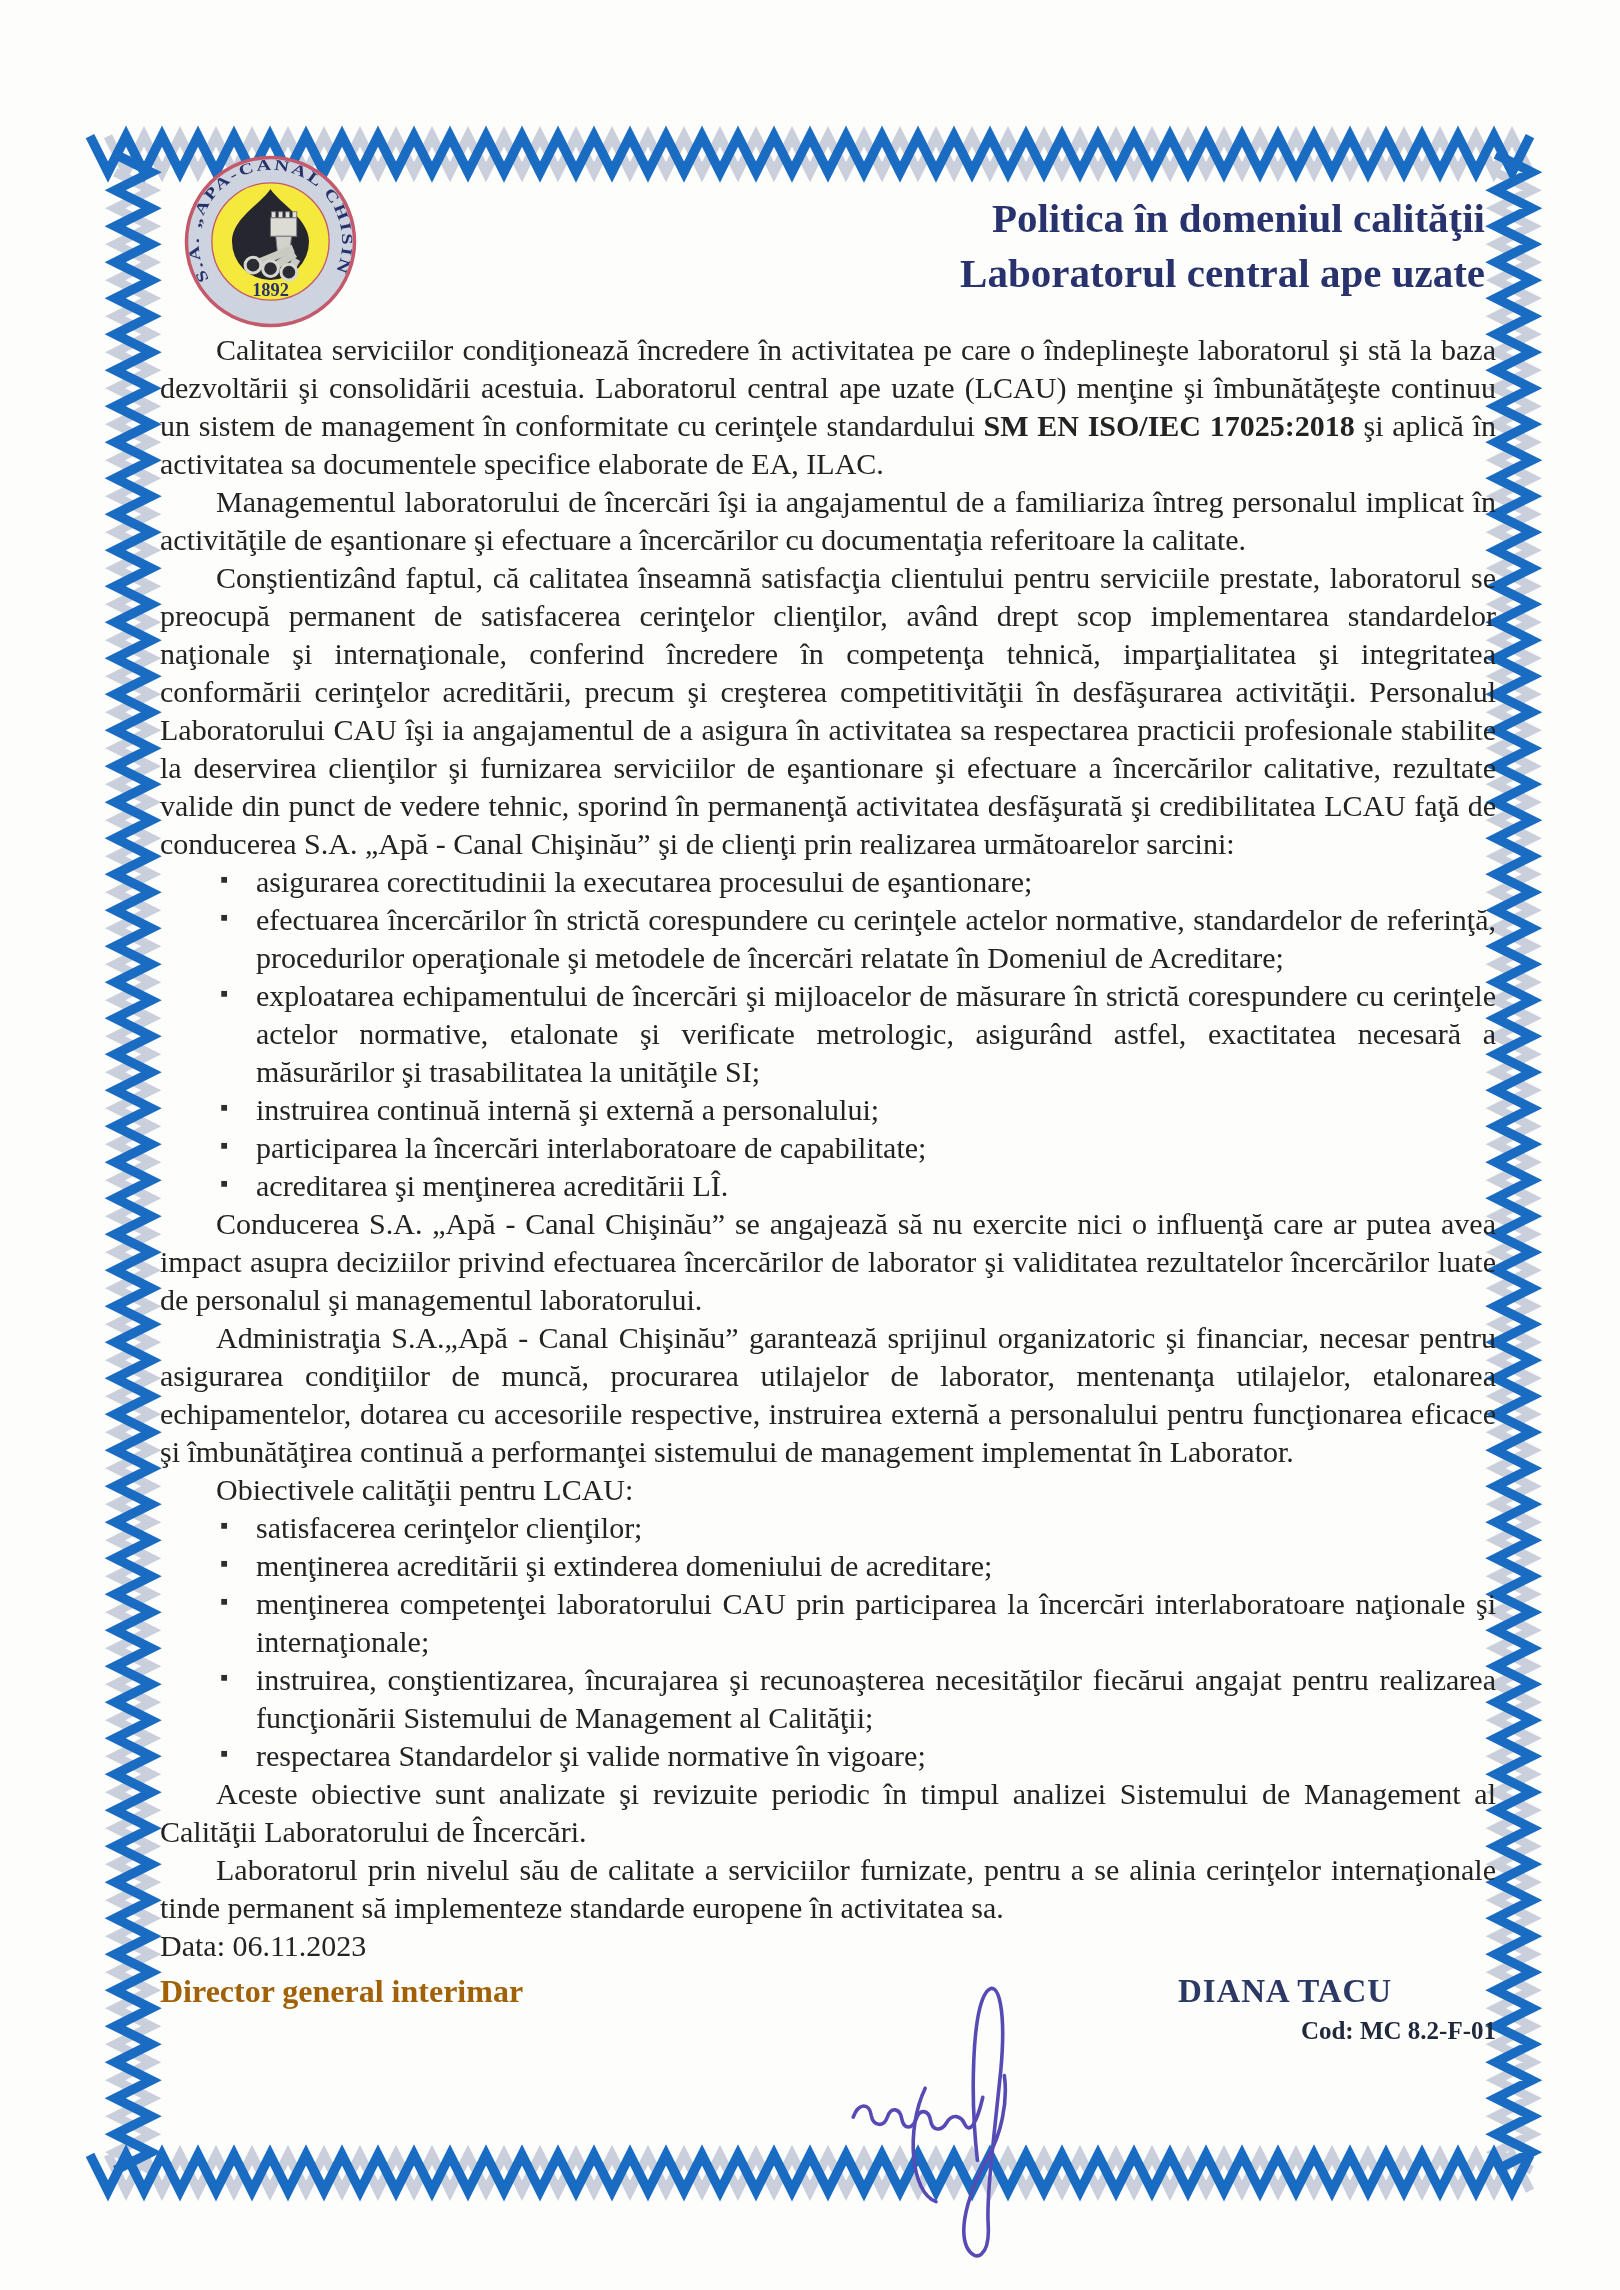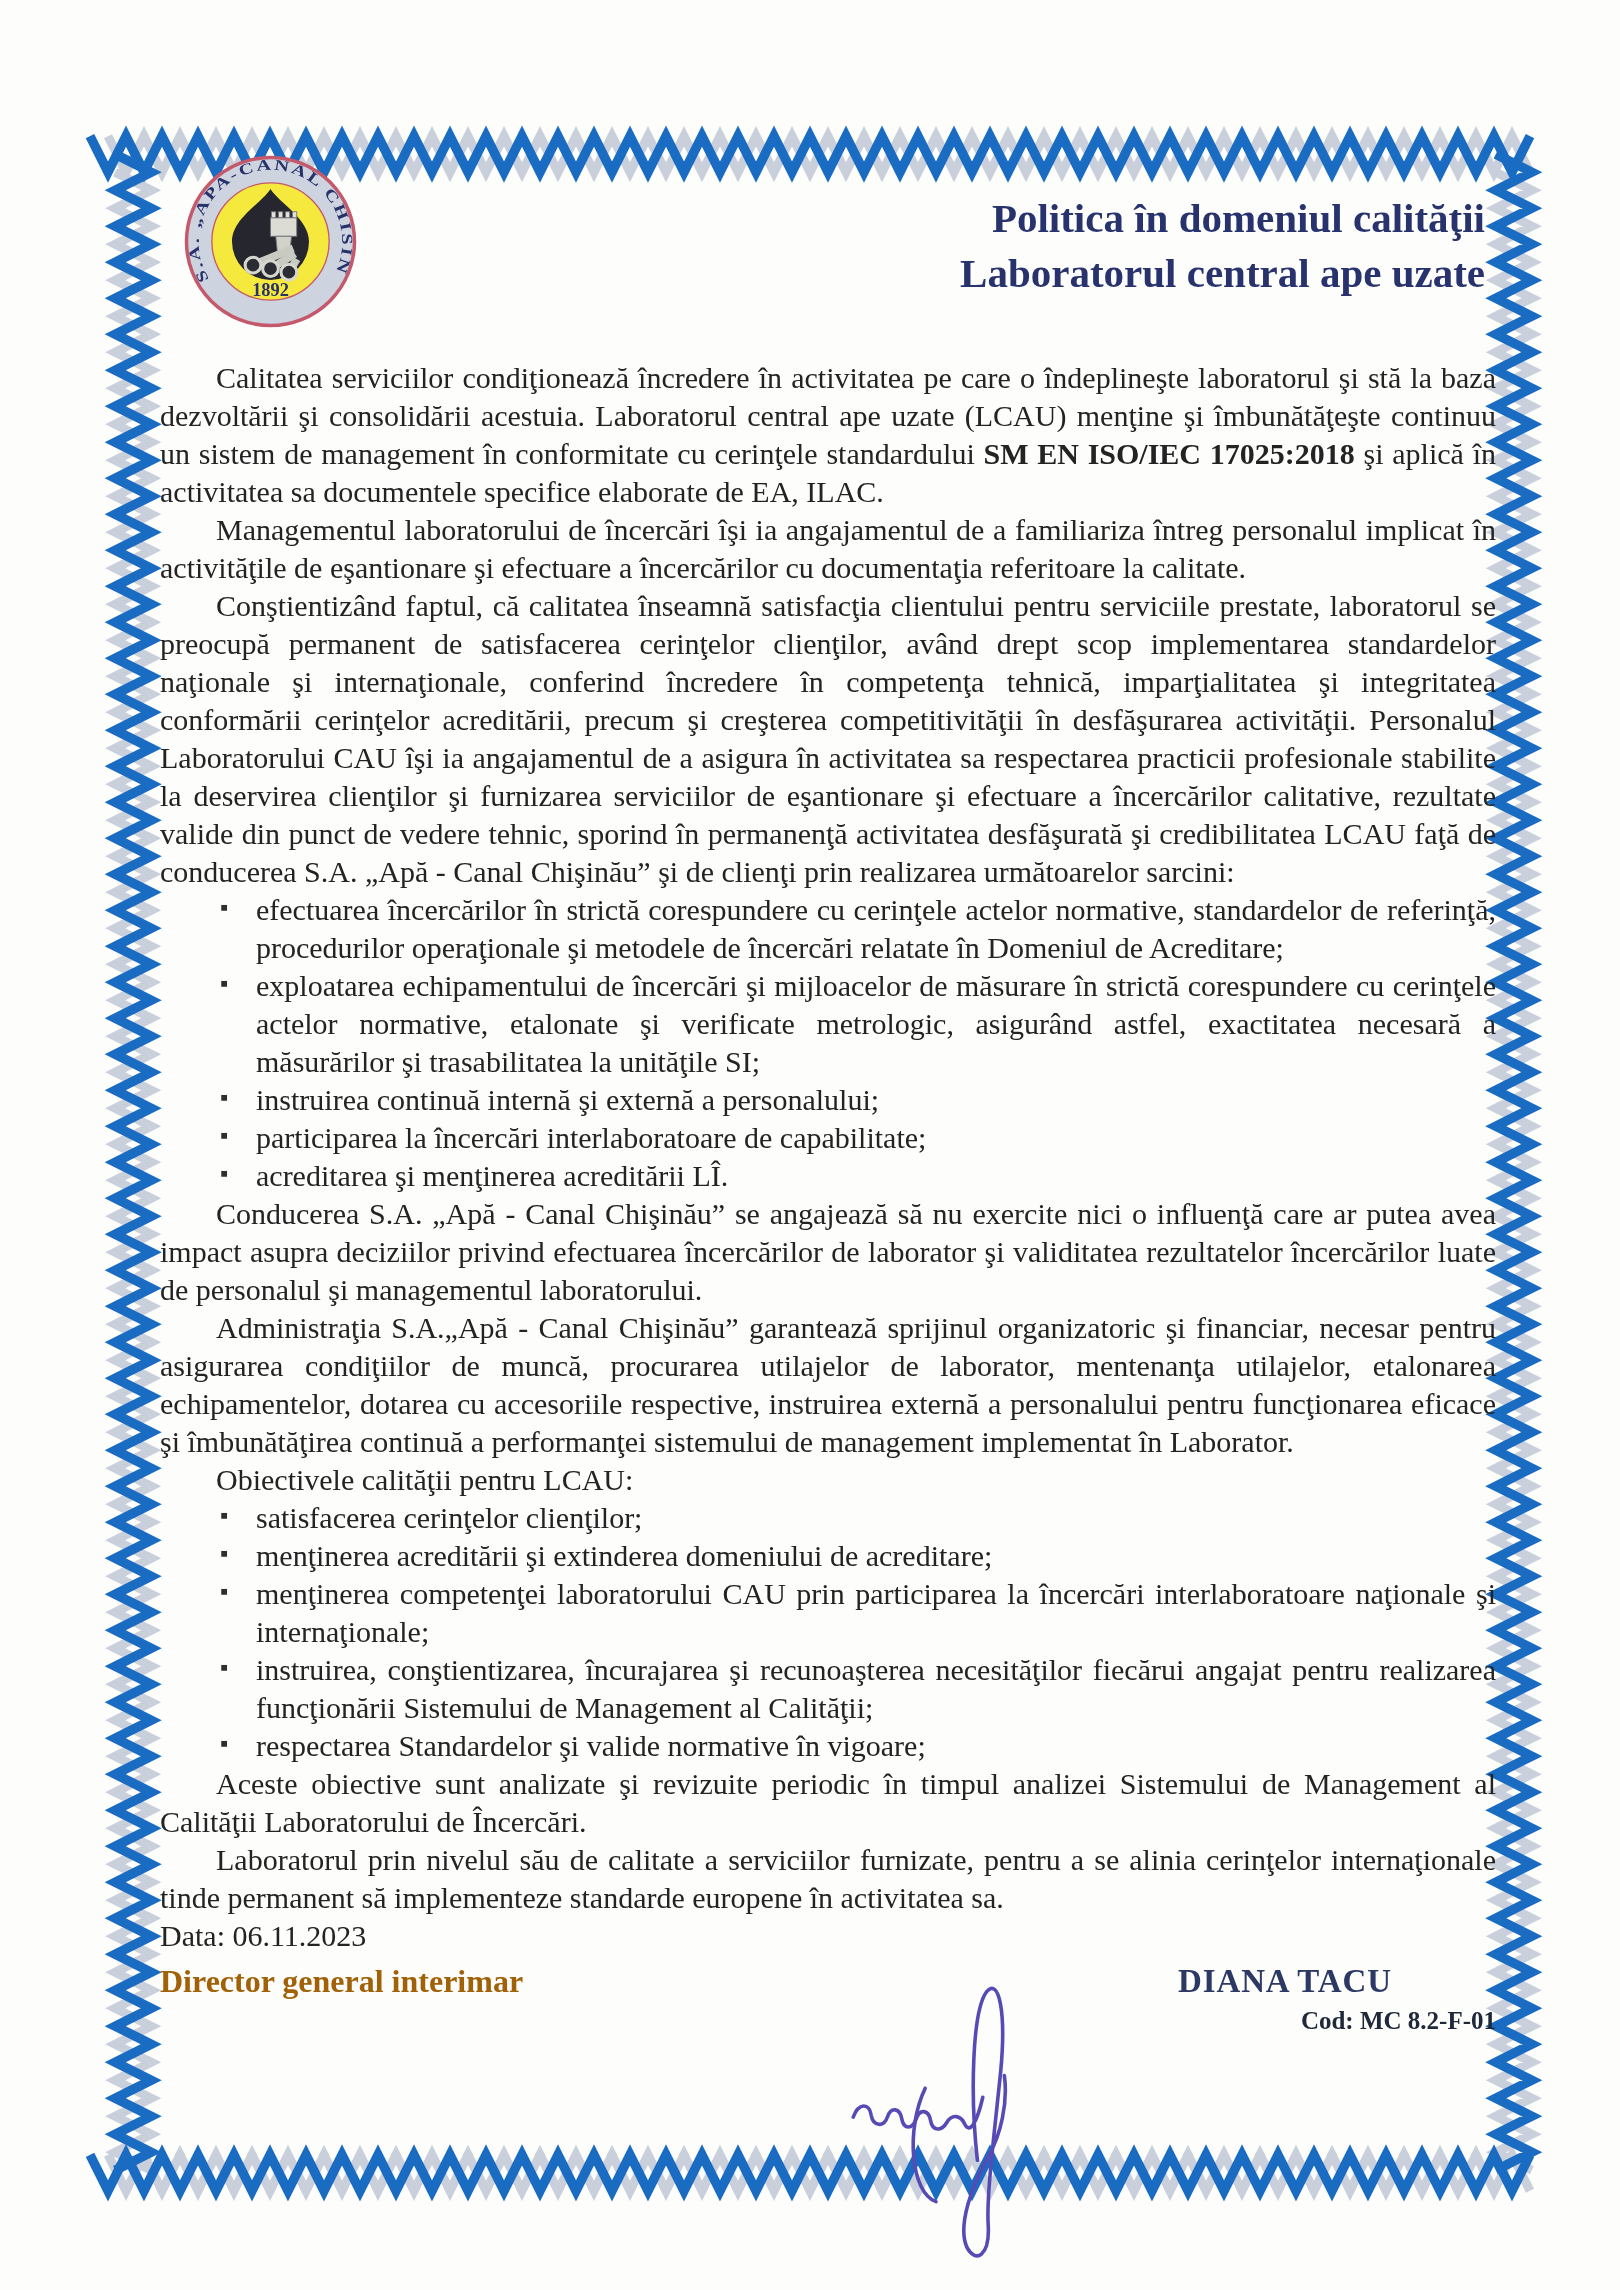--- a/index.html
+++ b/index.html
@@ -10,21 +10,21 @@
   svg.frame,svg.sig{position:absolute;left:0;top:0;width:1620px;height:2291px;pointer-events:none;}
   .zg{fill:none;stroke:#c9cfdb;stroke-width:10;}
   .zb{fill:none;stroke:#1a6cc3;stroke-width:10.5;}
   .logo{position:absolute;left:183px;top:154px;width:175px;height:175px;}
   .title-wrap{
     position:absolute;left:288px;right:135px;top:191px;text-align:right;
     font-weight:bold;color:#28336e;font-size:41px;line-height:55px;
   }
   .content{
     position:absolute;left:160px;top:331px;width:1336px;
-    font-size:30px;line-height:38px;text-align:justify;margin-top:28px;
+    font-size:30px;line-height:38px;text-align:justify;
   }
   .para{margin:0;text-indent:56px;}
   .para b{font-weight:bold;}
   ul.bullets{list-style:none;margin:0;padding:0 0 0 60px;}
   ul.bullets li{position:relative;padding-left:36px;text-align:justify;}
   ul.bullets li::before{content:"▪";position:absolute;left:0;top:-2.7px;font-size:23.4px;color:#2e2e2e;}
   .data-line{text-indent:0;font-family:Liberation Serif, serif;}
   .footer-row{display:flex;justify-content:space-between;align-items:baseline;margin-top:7.2px;}
   .role{font-weight:bold;color:#a16207;font-size:32px;}
   .name{font-weight:bold;color:#2c3964;font-size:33px;letter-spacing:0.9px;padding-right:104px;}
@@ -82,20 +82,21 @@
     <div>Politica în domeniul calităţii</div>
     <div>Laboratorul central ape uzate</div>
   </div>
 
   <div class="content">
     <div>
         <p class="para"><span>Calitatea serviciilor condiţionează încredere în activitatea pe care o îndeplineşte laboratorul şi stă la baza dezvoltării şi consolidării acestuia. Laboratorul central ape uzate (LCAU) menţine şi îmbunătăţeşte continuu un sistem de management în conformitate cu cerinţele standardului </span><b>SM EN ISO/IEC 17025:2018</b><span> şi aplică în activitatea sa documentele specifice elaborate de EA, ILAC.</span></p>
         <p class="para"><span>Managementul laboratorului de încercări îşi ia angajamentul de a familiariza întreg personalul implicat în activităţile de eşantionare şi efectuare a încercărilor cu documentaţia referitoare la calitate.</span></p>
         <p class="para"><span>Conştientizând faptul, că calitatea înseamnă satisfacţia clientului pentru serviciile prestate, laboratorul se preocupă permanent de satisfacerea cerinţelor clienţilor, având drept scop implementarea standardelor naţionale şi internaţionale, conferind încredere în competenţa tehnică, imparţialitatea şi integritatea conformării cerinţelor acreditării, precum şi creşterea competitivităţii în desfăşurarea activităţii. Personalul Laboratorului CAU îşi ia angajamentul de a asigura în activitatea sa respectarea practicii profesionale stabilite la deservirea clienţilor şi furnizarea serviciilor de eşantionare şi efectuare a încercărilor calitative, rezultate valide din punct de vedere tehnic, sporind în permanenţă activitatea desfăşurată şi credibilitatea LCAU faţă de conducerea S.A. „Apă - Canal Chişinău” şi de clienţi prin realizarea următoarelor sarcini:</span></p>
         <ul class="bullets">
+          <li>asigurarea corectitudinii la executarea procesului de eşantionare;</li>
           <li>efectuarea încercărilor în strictă corespundere cu cerinţele actelor normative, standardelor de referinţă, procedurilor operaţionale şi metodele de încercări relatate în Domeniul de Acreditare;</li>
           <li>exploatarea echipamentului de încercări şi mijloacelor de măsurare în strictă corespundere cu cerinţele actelor normative, etalonate şi verificate metrologic, asigurând astfel, exactitatea necesară a măsurărilor şi trasabilitatea la unităţile SI;</li>
           <li>instruirea continuă internă şi externă a personalului;</li>
           <li>participarea la încercări interlaboratoare de capabilitate;</li>
           <li>acreditarea şi menţinerea acreditării LÎ.</li>
         </ul>
         <p class="para"><span>Conducerea S.A. „Apă - Canal Chişinău” se angajează să nu exercite nici o influenţă care ar putea avea impact asupra deciziilor privind efectuarea încercărilor de laborator şi validitatea rezultatelor încercărilor luate de personalul şi managementul laboratorului.</span></p>
         <p class="para"><span>Administraţia S.A.„Apă - Canal Chişinău” garantează sprijinul organizatoric şi financiar, necesar pentru asigurarea condiţiilor de muncă, procurarea utilajelor de laborator, mentenanţa utilajelor, etalonarea echipamentelor, dotarea cu accesoriile respective, instruirea externă a personalului pentru funcţionarea eficace şi îmbunătăţirea continuă a performanţei sistemului de management implementat în Laborator.</span></p>
         <p class="para"><span>Obiectivele calităţii pentru LCAU:</span></p>
         <ul class="bullets">

